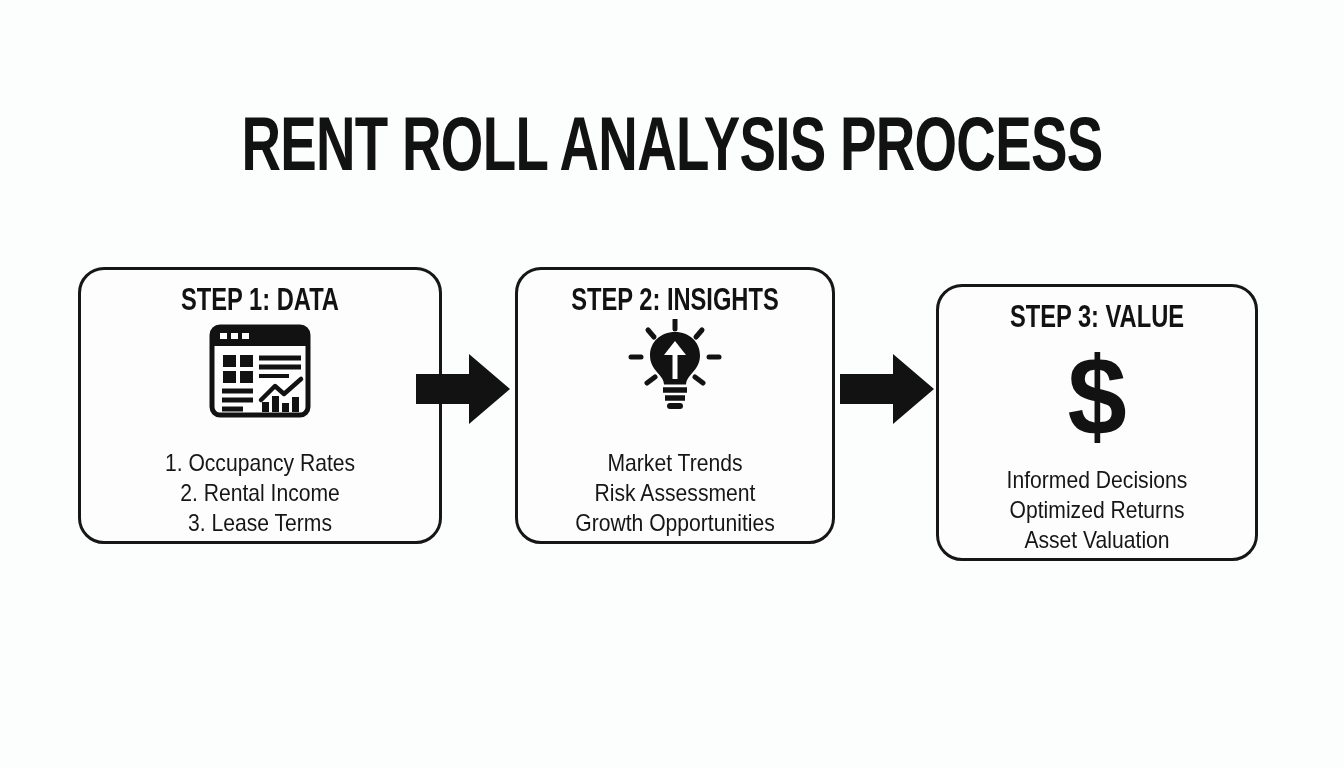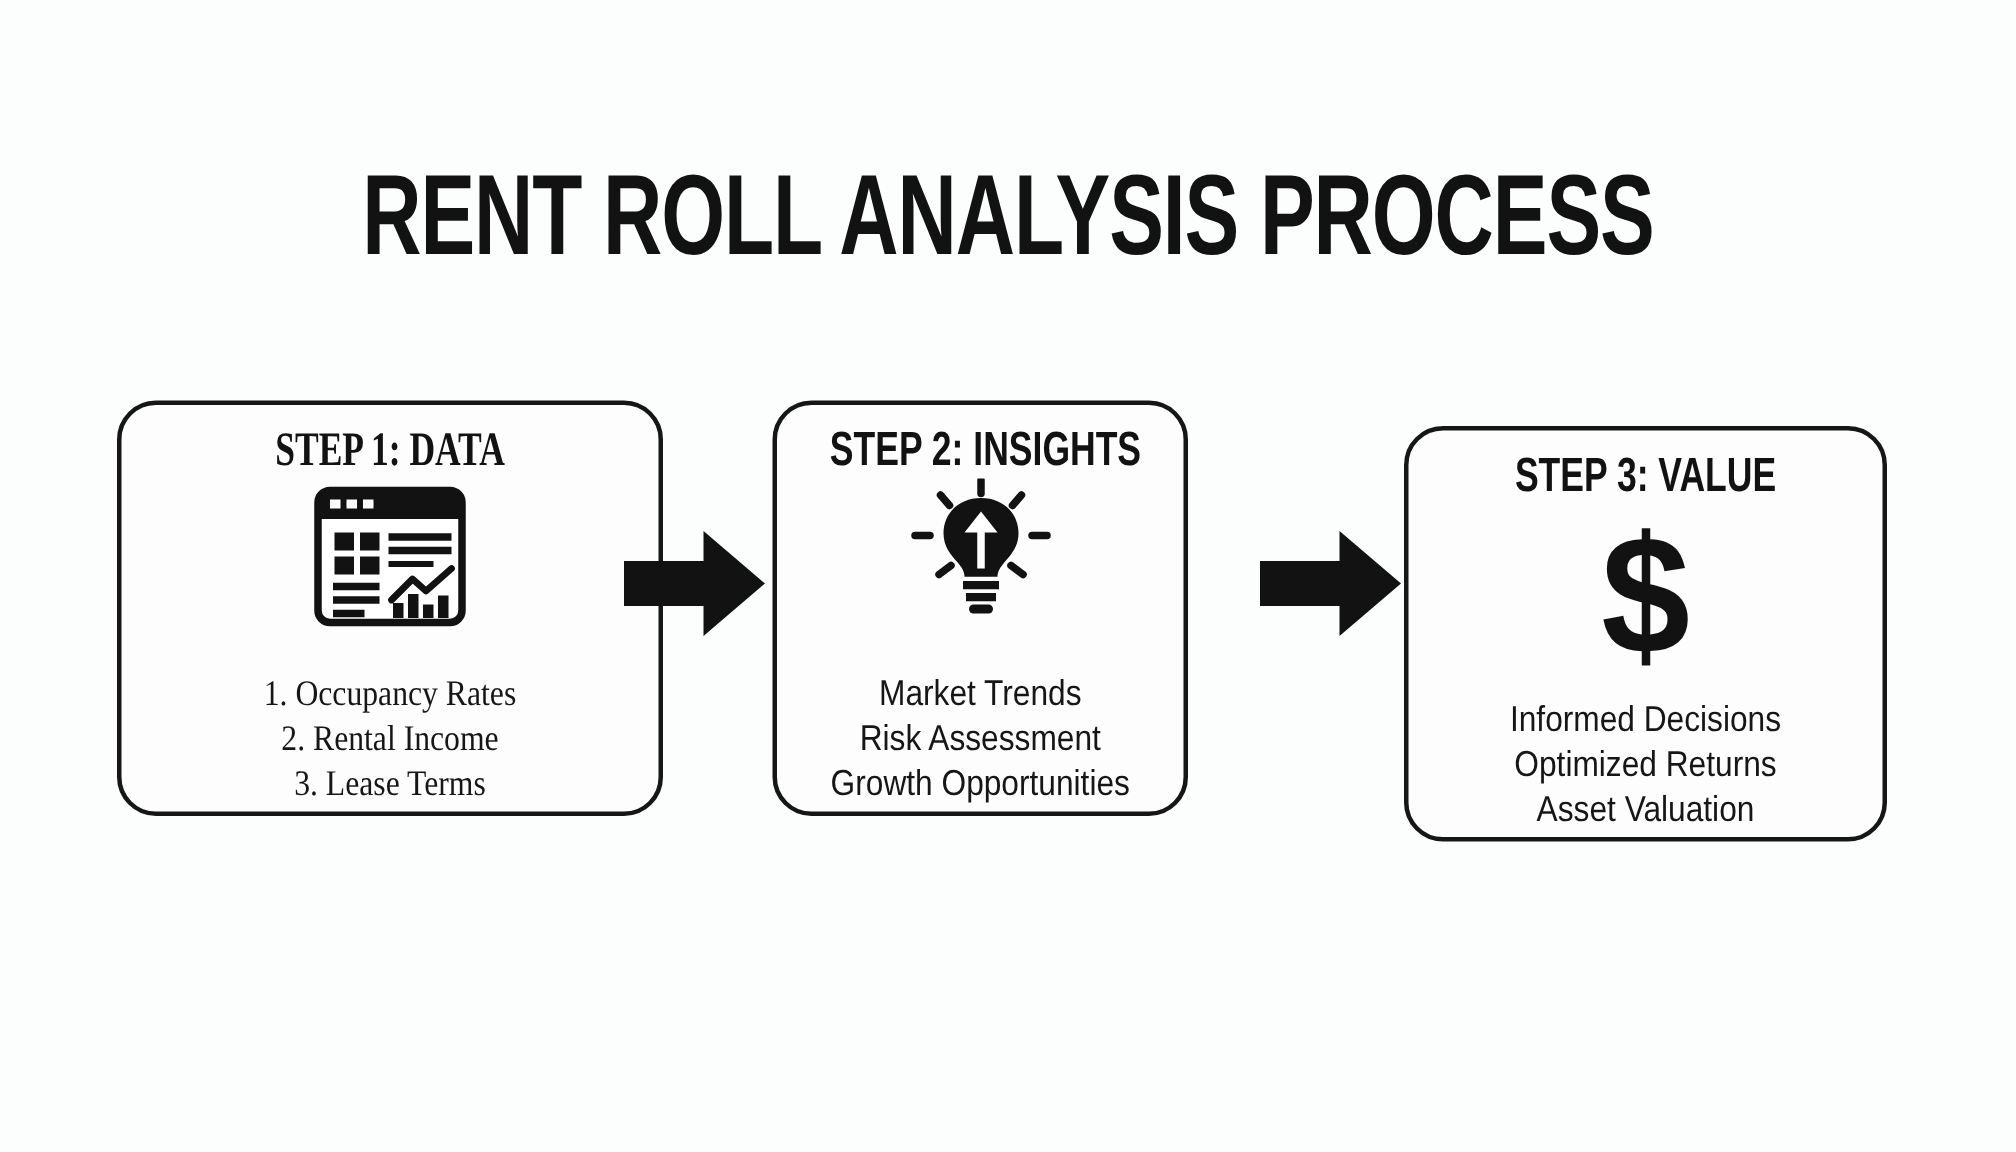--- a/index.html
+++ b/index.html
@@ -32,22 +32,22 @@
   }
   .step-box {
     position: absolute;
     top: 267px;
     height: 277px;
     border: 3px solid #161616;
     border-radius: 26px;
     background: #fdfdfd;
     box-sizing: border-box;
   }
-  .box-1 { left: 78px;  width: 364px; font-family: Liberation Serif, serif; }
-  .box-2 { left: 515px; width: 277px; }
+  .box-1 { left: 78px;  width: 364px; }
+  .box-2 { left: 515px; width: 320px; }
   .box-3 { left: 936px; width: 322px; margin-top: 17px; }
   .step-title {
     position: absolute;
     top: 11px;
     left: 0;
     width: 100%;
     margin: 0;
     text-align: center;
     font-size: 32px;
     font-weight: bold;

